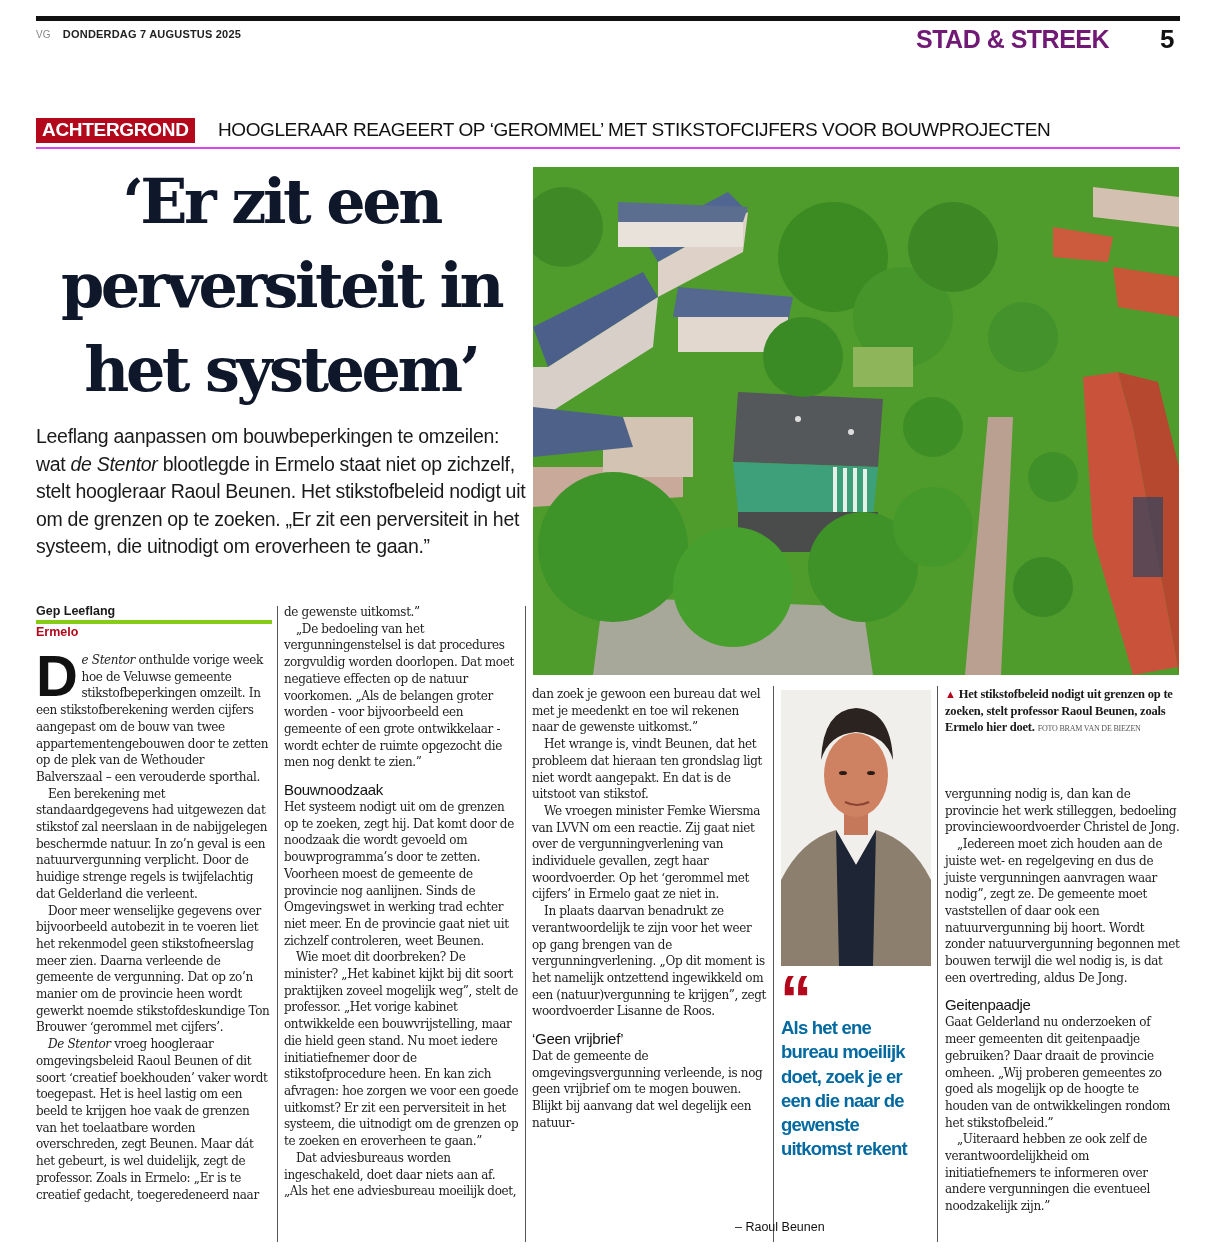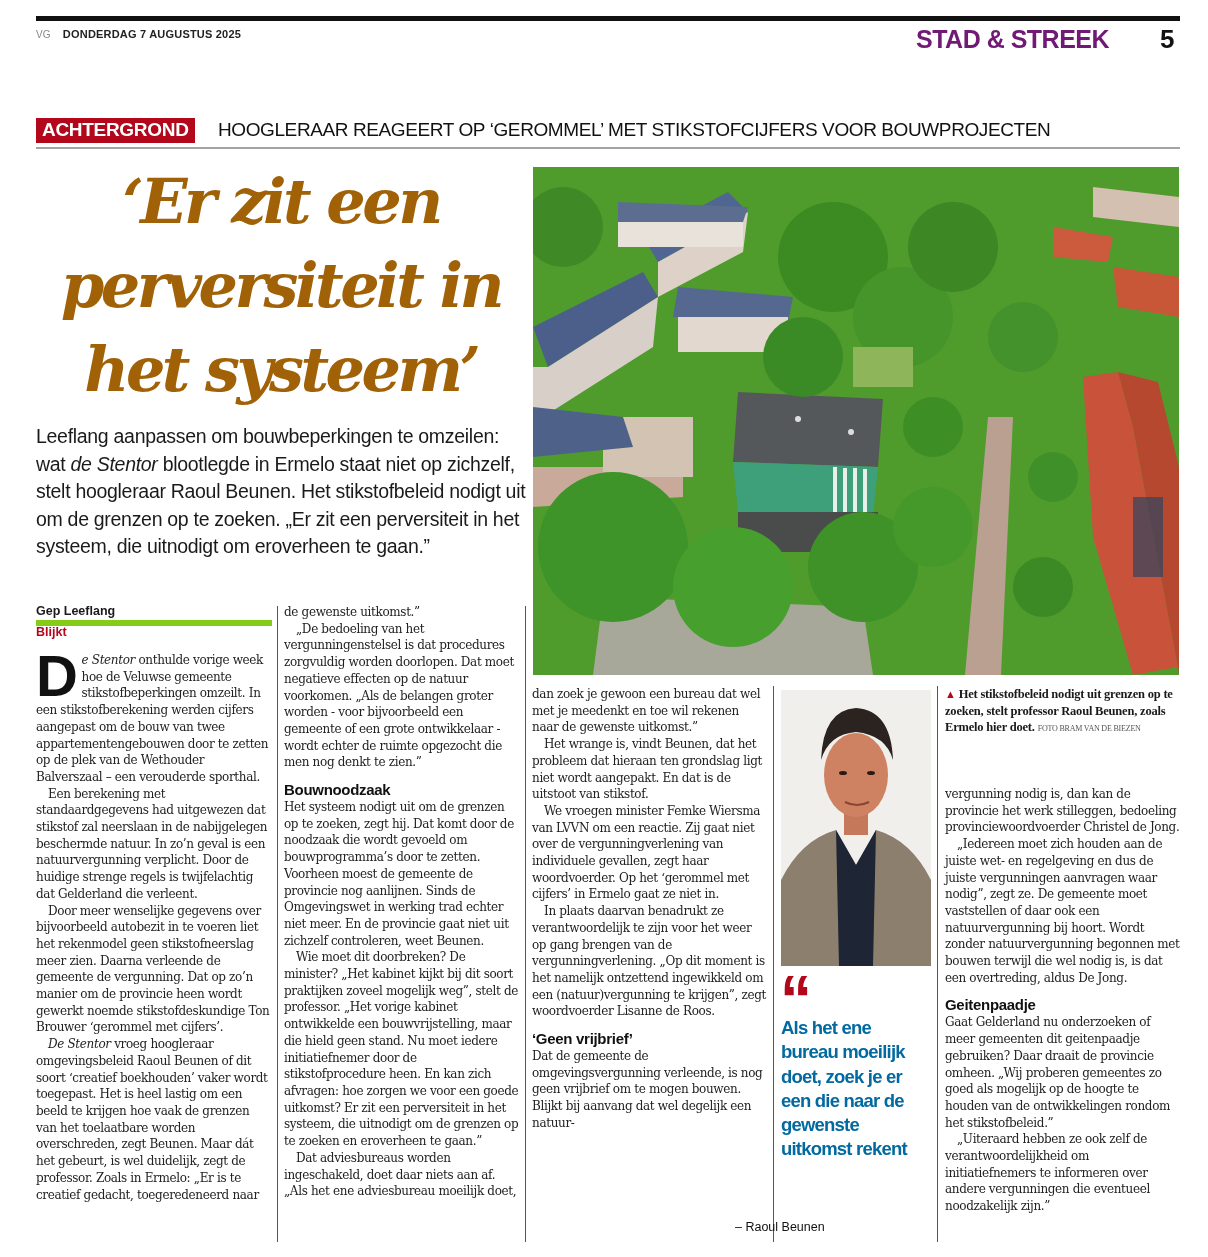--- a/index.html
+++ b/index.html
@@ -3,32 +3,32 @@
 <meta charset="utf-8">
 <style>
   html,body{margin:0;padding:0;background:#fff;}
   body{width:1208px;height:1257px;position:relative;overflow:hidden;font-family:"DejaVu Serif",serif;color:#1a1a1a;}
   .abs{position:absolute;}
   .topbar{left:36px;top:16px;width:1144px;height:5px;background:#111;}
   .masthead-left{left:36px;top:28px;font-family:"Liberation Sans",sans-serif;font-size:11px;font-weight:bold;color:#222;letter-spacing:0.2px;}
   .masthead-left .vg{color:#888;font-weight:normal;margin-right:12px;font-size:10px;}
   .section-name{left:916px;top:25px;font-family:"Liberation Sans",sans-serif;font-size:25px;font-weight:bold;color:#701a75;letter-spacing:-0.5px;}
   .page-num{left:1160px;top:24px;font-family:"Liberation Sans",sans-serif;font-size:26px;font-weight:bold;color:#111;}
-  .kicker-row{left:36px;top:117px;width:1144px;height:30px;border-bottom:2px solid #a3a3a3;}
+  .kicker-row{left:36px;top:117px;width:1144px;height:30px;border-bottom:2px solid #d946ef;}
   .kicker-label{position:absolute;left:0;top:1px;background:#b3081c;color:#fff;font-family:"Liberation Sans",sans-serif;font-weight:bold;font-size:19px;padding:1px 6px 2px 6px;letter-spacing:-0.3px;}
   .kicker-text{position:absolute;left:182px;top:2px;font-family:"Liberation Sans",sans-serif;font-size:19px;color:#111;letter-spacing:-0.4px;white-space:nowrap;}
-  .headline{left:36px;top:160px;width:490px;text-align:center;font-family:"DejaVu Serif",serif;font-weight:bold;font-size:62px;line-height:84px;letter-spacing:-3.5px;color:#a16207;font-style:italic;}
+  .headline{left:36px;top:160px;width:490px;text-align:center;font-family:"DejaVu Serif",serif;font-weight:bold;font-size:62px;line-height:84px;letter-spacing:-3.5px;color:#0f172a;}
   .intro{left:36px;top:423px;width:490px;font-family:"Liberation Sans",sans-serif;font-size:19.5px;line-height:27.5px;color:#1a1a1a;letter-spacing:-0.3px;}
   .photo{left:533px;top:167px;width:646px;height:508px;overflow:hidden;background:#4e9a2e;}
-  .byline{left:36px;top:604px;width:236px;border-bottom:6px solid #84cc16;font-family:"Liberation Sans",sans-serif;font-weight:bold;font-size:12.5px;padding-bottom:2px;}
+  .byline{left:36px;top:604px;width:236px;border-bottom:4px solid #84cc16;font-family:"Liberation Sans",sans-serif;font-weight:bold;font-size:12.5px;padding-bottom:2px;}
   .dateline{left:36px;top:625px;font-family:"Liberation Sans",sans-serif;font-weight:bold;font-size:12.5px;color:#b3081c;}
   .col{font-family:"DejaVu Serif",serif;font-size:12px;line-height:16.7px;color:#222;letter-spacing:-0.35px;}
   .col p{margin:0;text-indent:12px;}
   .col p.noind{text-indent:0;}
-  .col h3{margin:10px 0 0 0;font-family:"Liberation Sans",sans-serif;font-weight:bold;font-size:15px;line-height:18px;letter-spacing:-0.3px;color:#111;}
+  .col h3{margin:10px 0 0 0;font-family:"Liberation Sans",sans-serif;font-weight:normal;font-size:15px;line-height:18px;letter-spacing:-0.3px;color:#111;}
   .dropcap{float:left;font-family:"Liberation Sans",sans-serif;font-weight:bold;font-size:58px;line-height:44px;margin:2px 4px 0 0;color:#111;}
   .colsep{width:1px;background:#555;}
   .caption{left:945px;top:686px;width:236px;font-family:Liberation Serif, serif;font-weight:bold;font-size:12.5px;line-height:16.5px;color:#1a1a1a;letter-spacing:-0.2px;}
   .caption .tri{color:#b3081c;font-size:11px;}
   .caption .credit{font-weight:normal;font-size:8px;color:#555;letter-spacing:-0.2px;}
   .portrait{left:781px;top:690px;width:150px;height:276px;background:#f1efec;overflow:hidden;}
   .quote-mark{left:780px;top:974px;font-family:"Liberation Sans",sans-serif;font-weight:bold;font-size:64px;line-height:50px;color:#b3081c;letter-spacing:-6px;}
   .quote-text{left:781px;top:1016px;width:150px;font-family:"Liberation Sans",sans-serif;font-weight:bold;font-size:18.5px;line-height:24.3px;color:#0369a1;letter-spacing:-0.8px;}
   .quote-author{left:735px;top:1220px;font-family:"Liberation Sans",sans-serif;font-size:12.5px;color:#111;}
 </style>
@@ -100,21 +100,21 @@
     <circle cx="400" cy="360" r="40" fill="#45982a"></circle>
     <circle cx="510" cy="420" r="30" fill="#3c8a26"></circle>
     <circle cx="520" cy="310" r="25" fill="#3f9028"></circle>
     <circle cx="490" cy="170" r="35" fill="#43922b"></circle>
     <circle cx="400" cy="260" r="30" fill="#3d8e25"></circle>
     <rect x="320" y="180" width="60" height="40" fill="#8fb55a"></rect>
   </svg>
 </div>
 
 <div class="abs byline">Gep Leeflang</div>
-<div class="abs dateline">Blijkt</div>
+<div class="abs dateline">Ermelo</div>
 
 <div class="abs col" style="left:36px;top:652px;width:236px;">
   <p class="noind"><span class="dropcap">D</span><i>e Stentor</i><span> onthulde vorige week hoe de Veluwse gemeente stikstofbeperkingen omzeilt. In een stikstofberekening werden cijfers aangepast om de bouw van twee appartementengebouwen door te zetten op de plek van de Wethouder Balverszaal – een verouderde sporthal.</span></p>
   <p>Een berekening met standaardgegevens had uitgewezen dat stikstof zal neerslaan in de nabijgelegen beschermde natuur. In zo’n geval is een natuurvergunning verplicht. Door de huidige strenge regels is twijfelachtig dat Gelderland die verleent.</p>
   <p>Door meer wenselijke gegevens over bijvoorbeeld autobezit in te voeren liet het rekenmodel geen stikstofneerslag meer zien. Daarna verleende de gemeente de vergunning. Dat op zo’n manier om de provincie heen wordt gewerkt noemde stikstofdeskundige Ton Brouwer ‘gerommel met cijfers’.</p>
   <p><i>De Stentor</i><span> vroeg hoogleraar omgevingsbeleid Raoul Beunen of dit soort ‘creatief boekhouden’ vaker wordt toegepast. Het is heel lastig om een beeld te krijgen hoe vaak de grenzen van het toelaatbare worden overschreden, zegt Beunen. Maar dát het gebeurt, is wel duidelijk, zegt de professor. Zoals in Ermelo: „Er is te creatief gedacht, toegeredeneerd naar</span></p>
 </div>
 
 <div class="abs colsep" style="left:277px;top:606px;height:636px;"></div>
 

